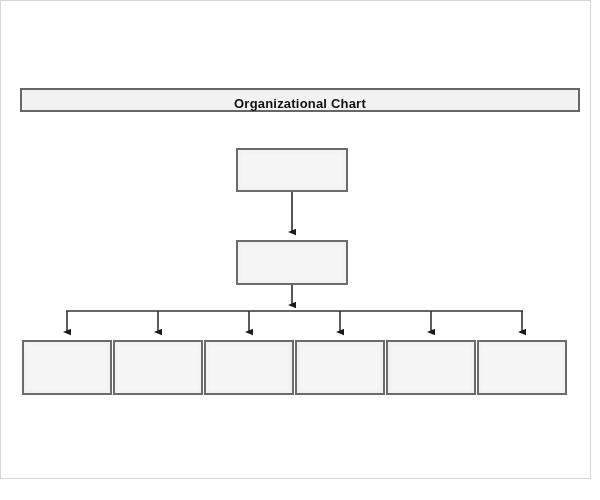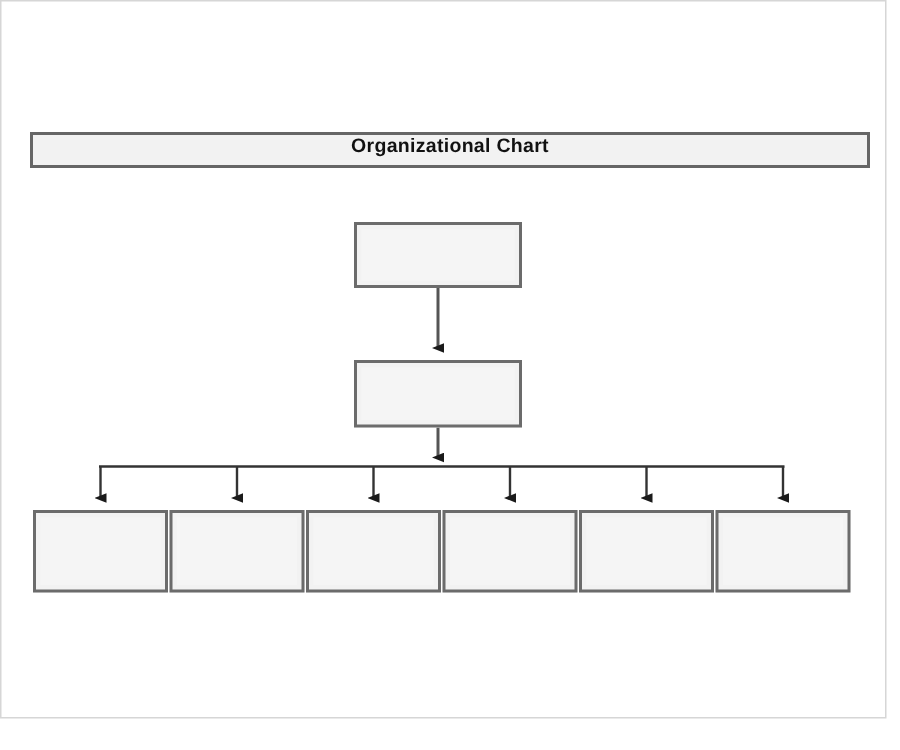--- a/index.html
+++ b/index.html
@@ -37,21 +37,21 @@
   #title-bar {
     position: absolute;
     left: 20px;
     top: 88px;
     width: 560px;
     height: 24px;
     box-sizing: border-box;
     border: 2px solid #666666;
     background: #f2f2f2;
     display: flex;
-    align-items: flex-start;
+    align-items: flex-end;
     justify-content: center;
   }
   #title-bar .title-text {
     font-size: 13px;
     font-weight: bold;
     color: #111111;
     letter-spacing: 0.2px;
     line-height: 1;
   }
 

